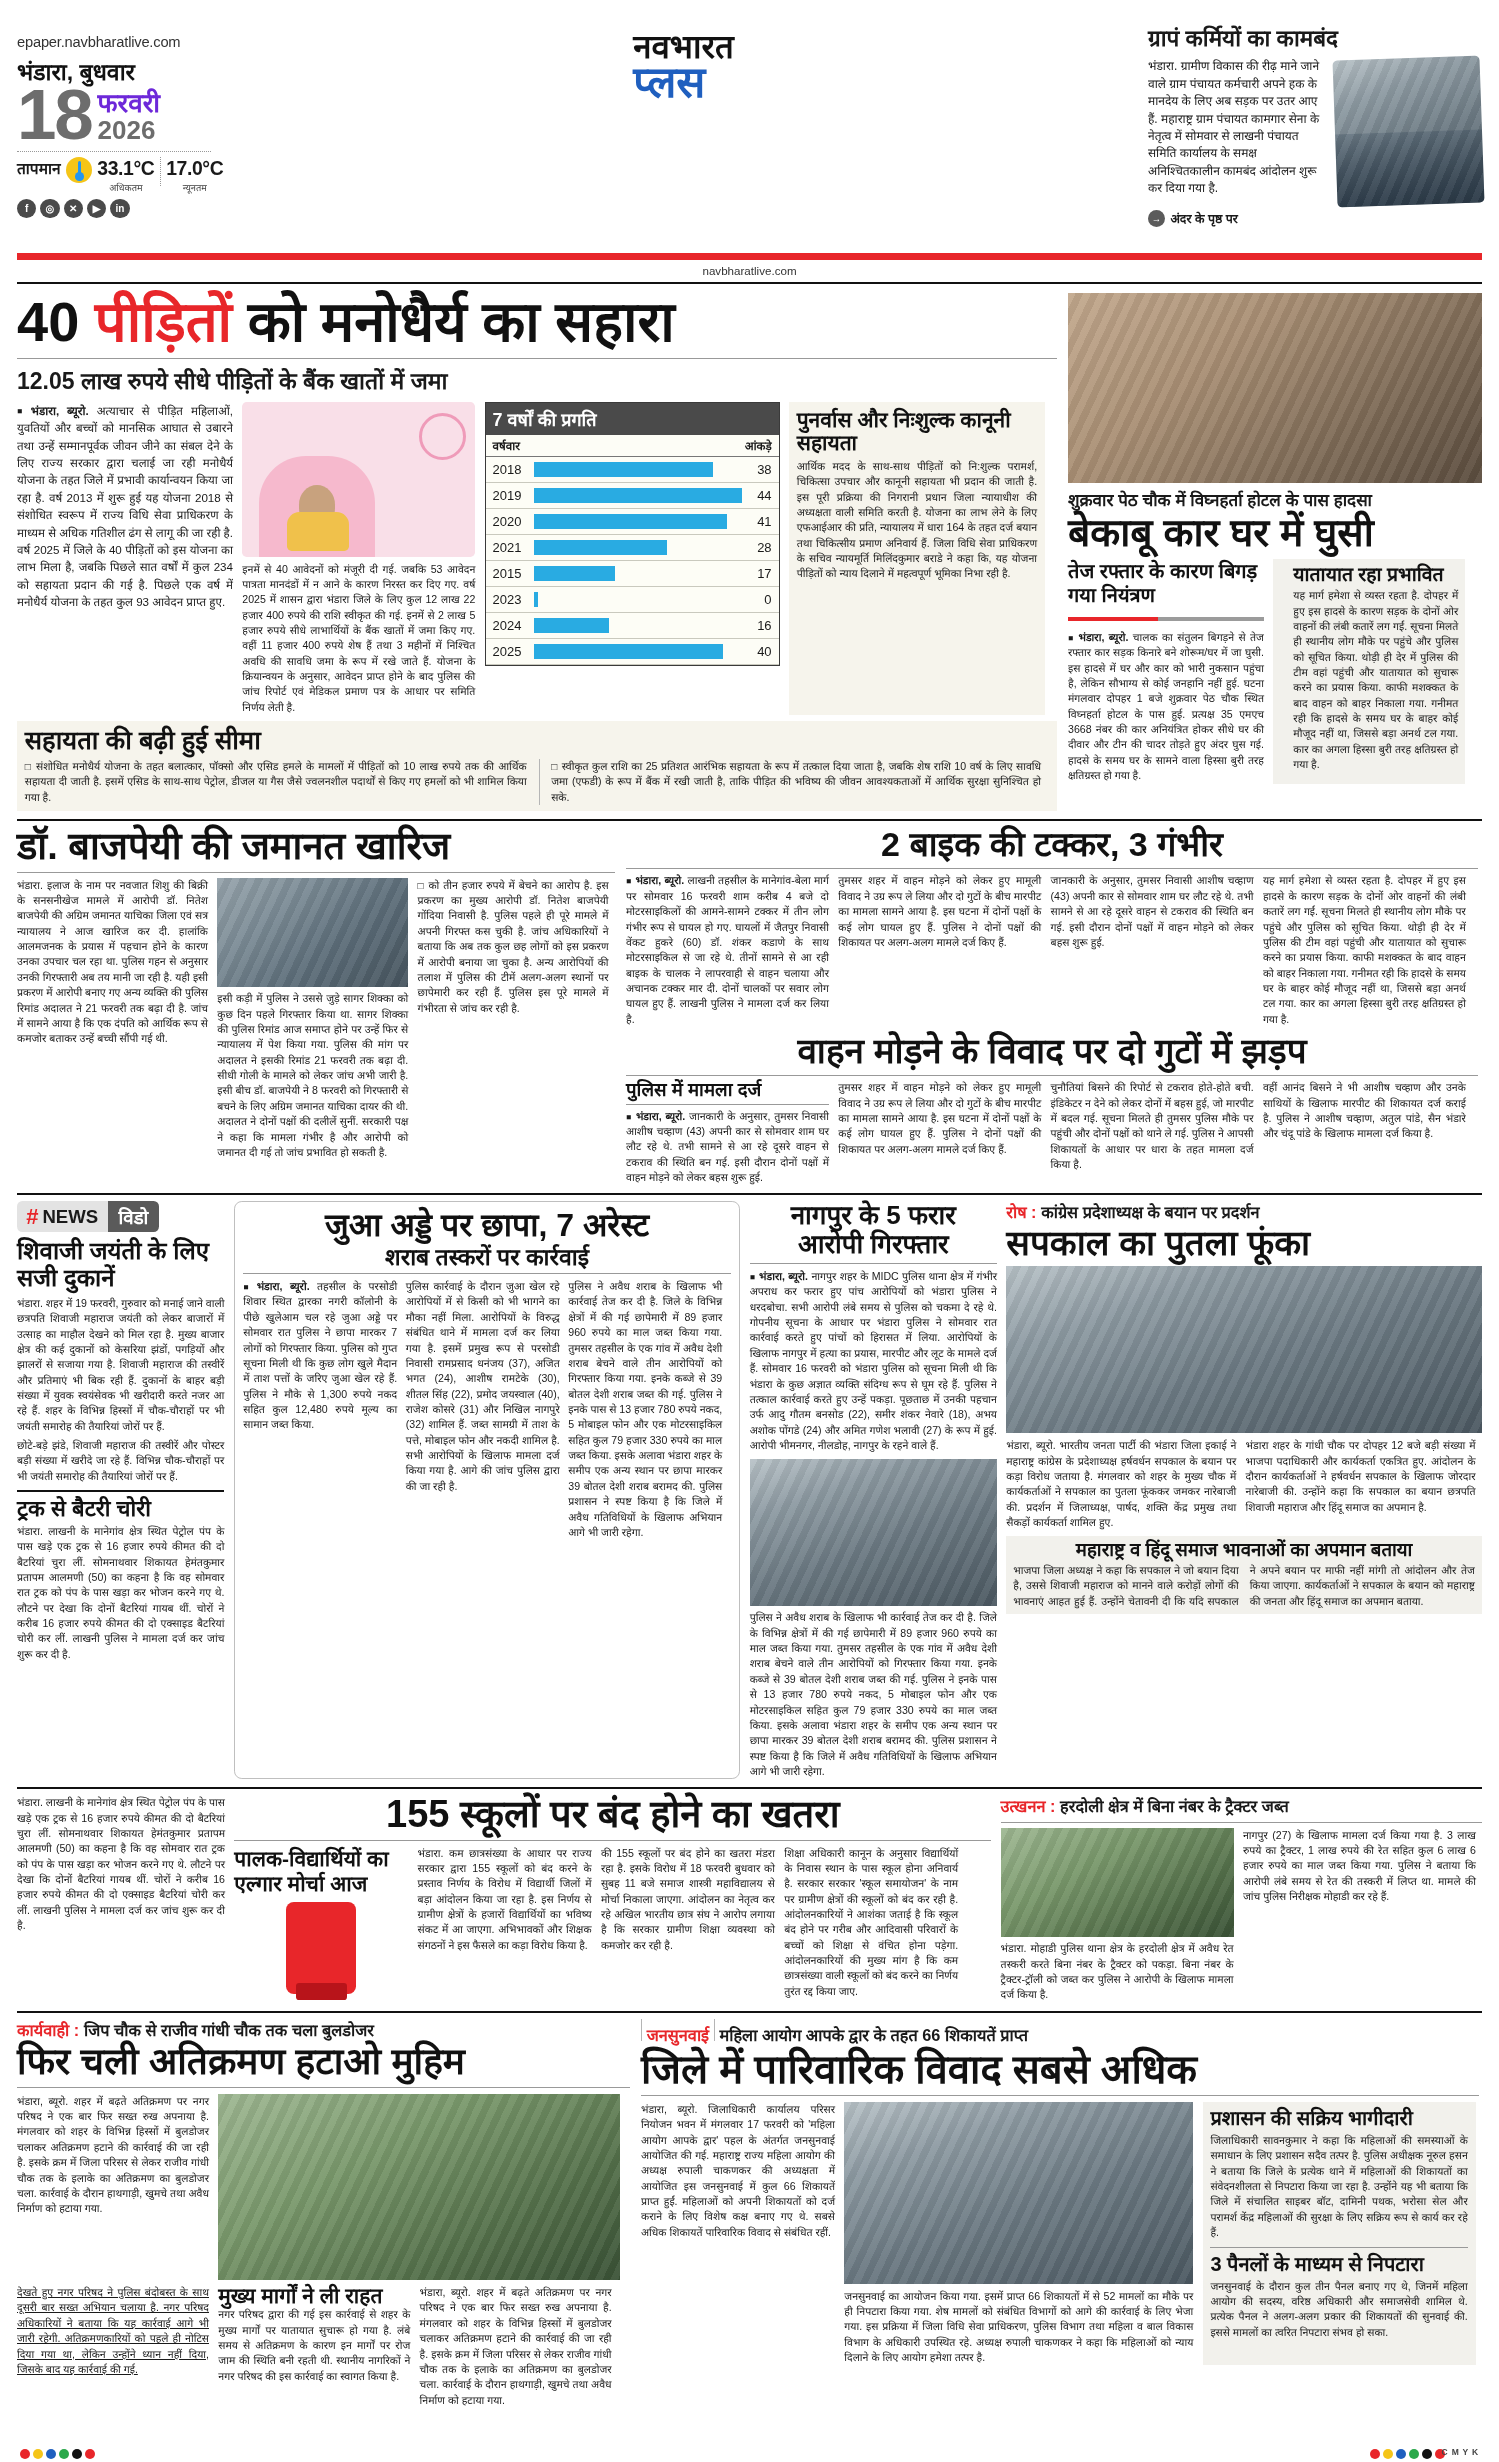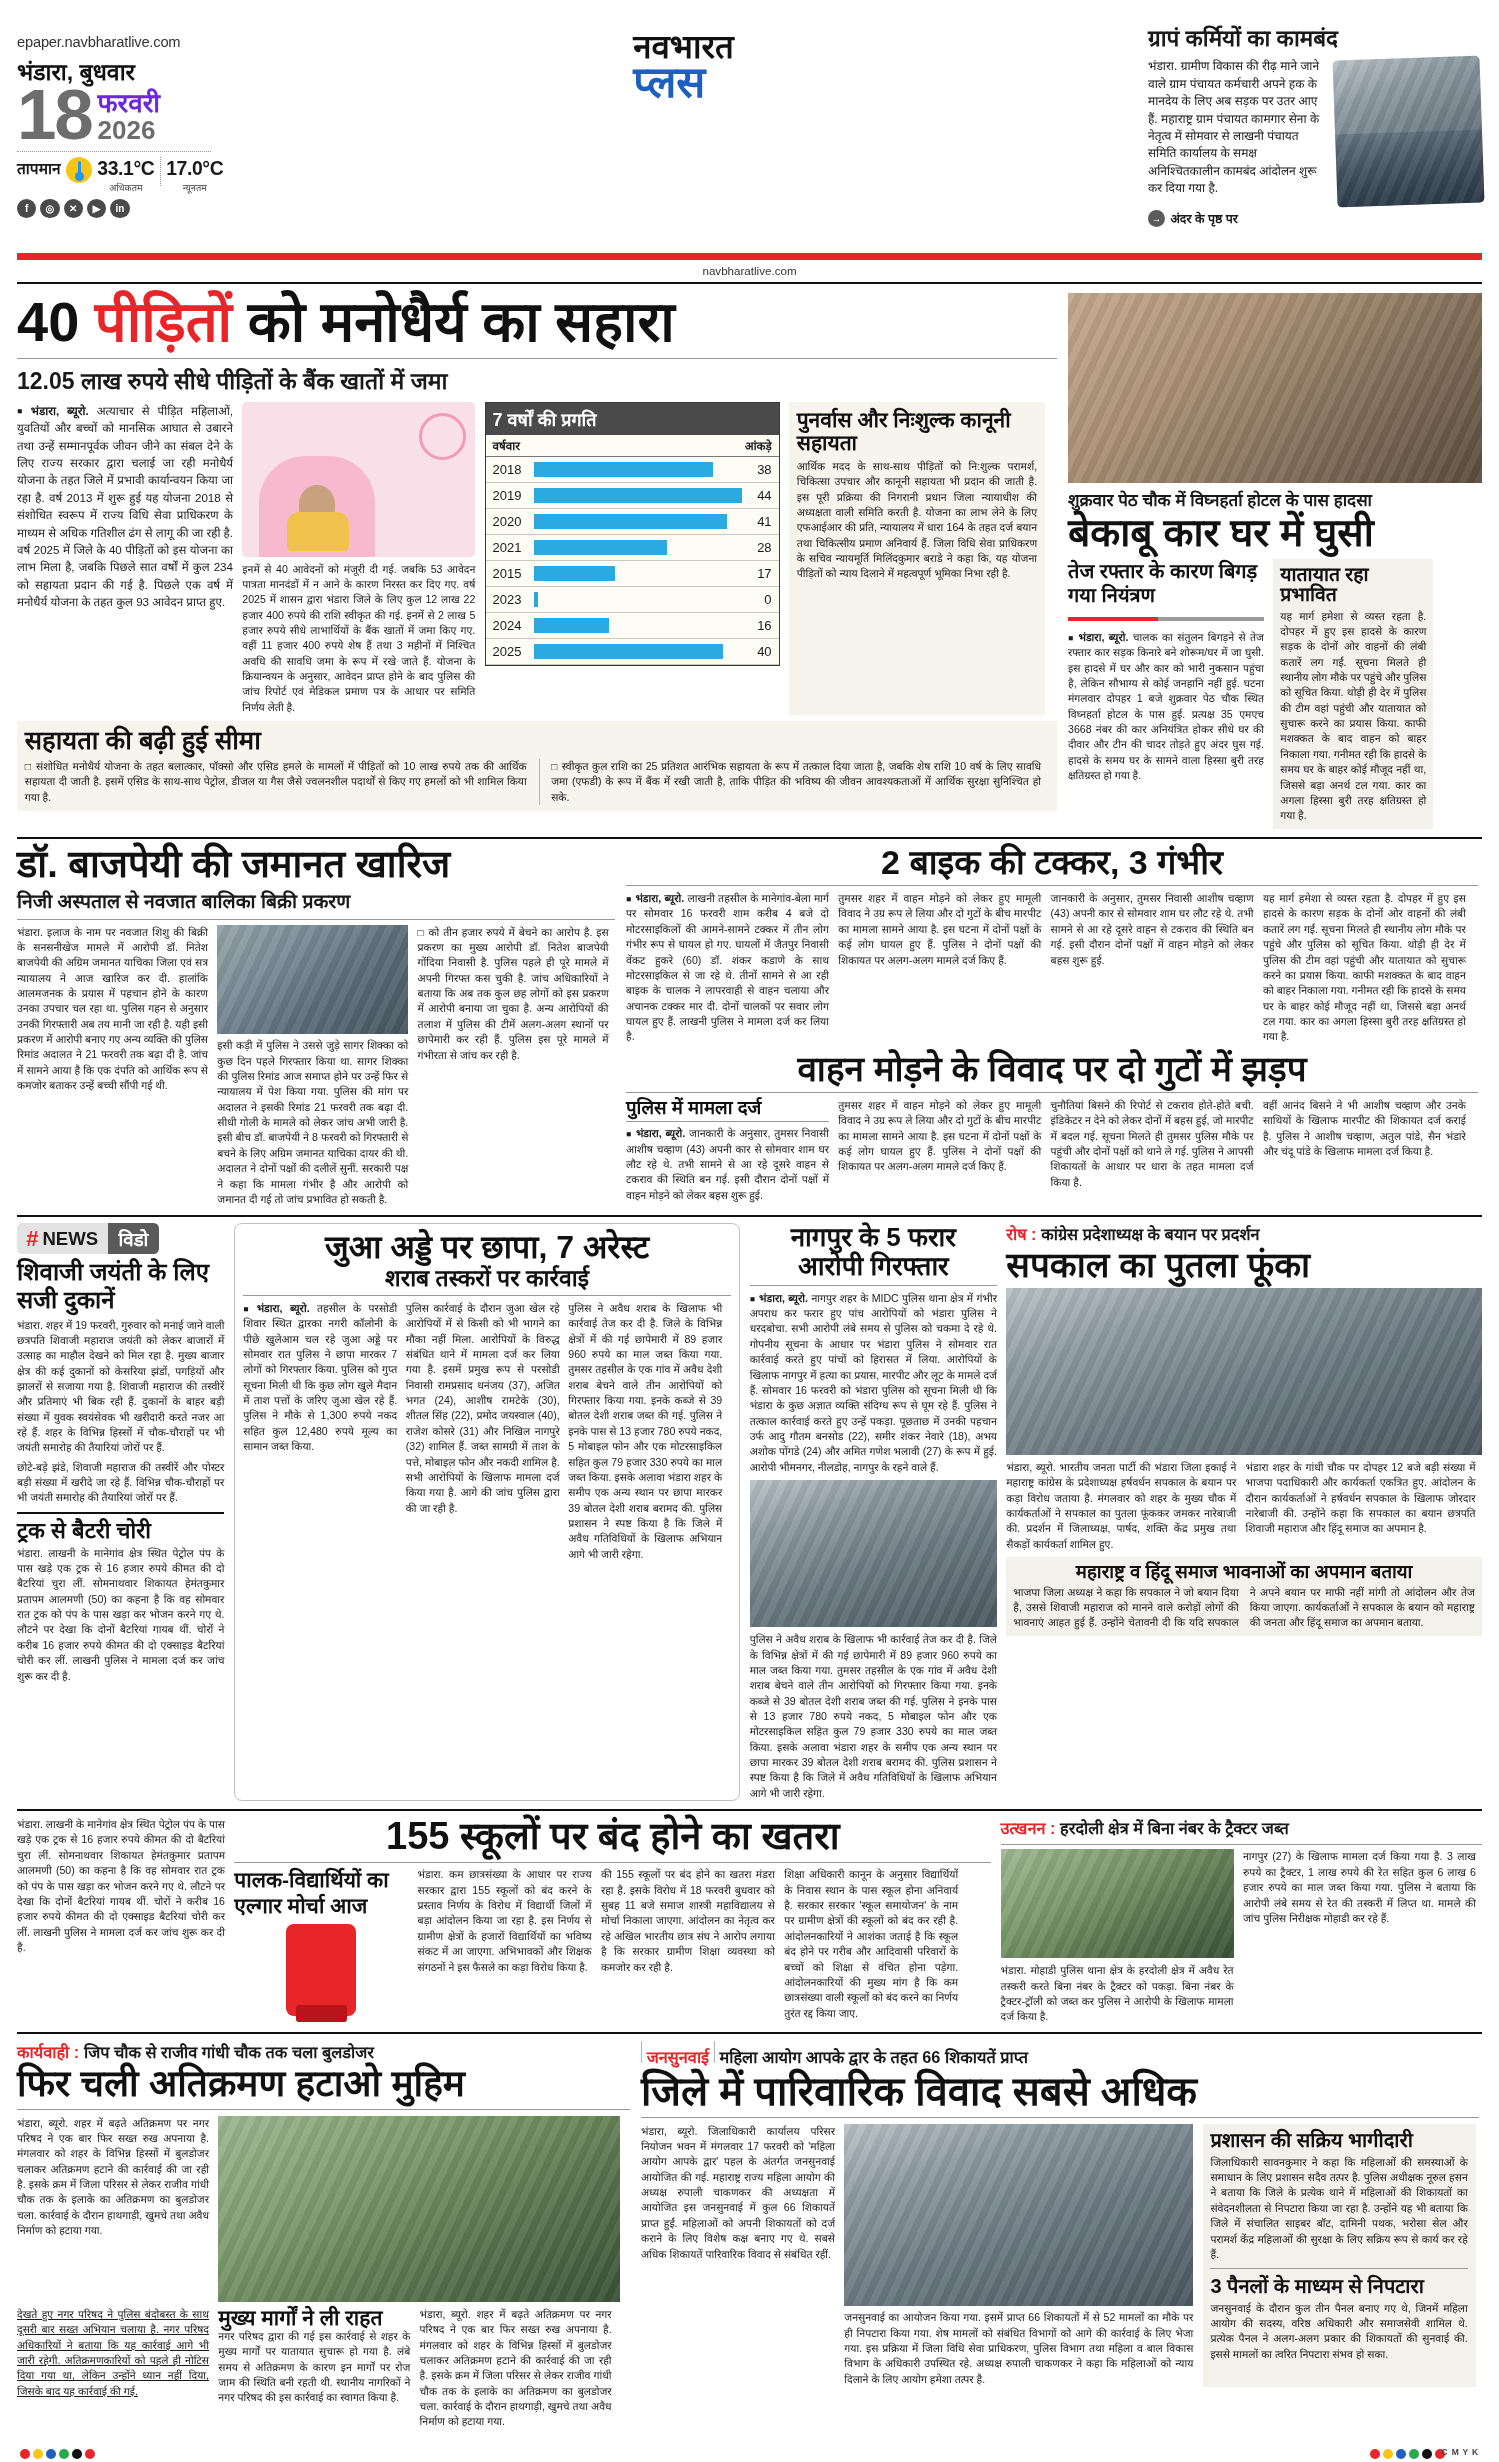--- a/index.html
+++ b/index.html
@@ -293,36 +293,35 @@
         <div style="width:196px;">
           <div class="hl" style="font-size:20px; line-height:1.2;">तेज रफ्तार के कारण बिगड़ गया नियंत्रण</div>
           <div style="margin:4.7px 0 4.7px;">
             <span class="underline-red"></span><span class="underline-gray"></span>
           </div>
           <div class="body-s">
             <b class="sq">भंडारा, ब्यूरो.</b>
             <span>चालक का संतुलन बिगड़ने से तेज रफ्तार कार सड़क किनारे बने शोरूम/घर में जा घुसी. इस हादसे में घर और कार को भारी नुकसान पहुंचा है, लेकिन सौभाग्य से कोई जनहानि नहीं हुई. घटना मंगलवार दोपहर 1 बजे शुक्रवार पेठ चौक स्थित विघ्नहर्ता होटल के पास हुई. प्रत्यक्ष 35 एमएच 3668 नंबर की कार अनियंत्रित होकर सीधे घर की दीवार और टीन की चादर तोड़ते हुए अंदर घुस गई. हादसे के समय घर के सामने वाला हिस्सा बुरी तरह क्षतिग्रस्त हो गया है.</span>
           </div>
         </div>
-        <div style="width:160px;" class="tint2">
+        <div style="width:192px;padding-left:13px;" class="tint2">
           <div style="padding:5.4px 7px;">
             <div class="hl" style="font-size:19.4px;">यातायात रहा प्रभावित</div>
             <div class="body-s" style="margin-top:3.9px;">यह मार्ग हमेशा से व्यस्त रहता है. दोपहर में हुए इस हादसे के कारण सड़क के दोनों ओर वाहनों की लंबी कतारें लग गईं. सूचना मिलते ही स्थानीय लोग मौके पर पहुंचे और पुलिस को सूचित किया. थोड़ी ही देर में पुलिस की टीम वहां पहुंची और यातायात को सुचारू करने का प्रयास किया. काफी मशक्कत के बाद वाहन को बाहर निकाला गया. गनीमत रही कि हादसे के समय घर के बाहर कोई मौजूद नहीं था, जिससे बड़ा अनर्थ टल गया. कार का अगला हिस्सा बुरी तरह क्षतिग्रस्त हो गया है.</div>
           </div>
         </div>
       </div>
     </div>
   </div>
 
   <div class="rule-b" style="margin:7.8px 0 6.2px;"></div>
 
   <div style="display:flex; gap:11px;">
     <div style="width:598px;">
       <div class="hl" style="font-size:38px;">डॉ. बाजपेयी की जमानत खारिज</div>
-      <div style="font-size:19.4px; font-weight:600; margin-top:2.3px;">निजी अस्पताल से नवजात बालिका बिक्री प्रकरण</div>
       <div class="rule" style="margin:4.7px 0;"></div>
       <div style="display:flex; gap:9.3px;">
         <div style="width:191px;" class="body-s">भंडारा. इलाज के नाम पर नवजात शिशु की बिक्री के सनसनीखेज मामले में आरोपी डॉ. नितेश बाजपेयी की अग्रिम जमानत याचिका जिला एवं सत्र न्यायालय ने आज खारिज कर दी. हालांकि आलमजनक के प्रयास में पहचान होने के कारण उनका उपचार चल रहा था. पुलिस गहन से अनुसार उनकी गिरफ्तारी अब तय मानी जा रही है. यही इसी प्रकरण में आरोपी बनाए गए अन्य व्यक्ति की पुलिस रिमांड अदालत ने 21 फरवरी तक बढ़ा दी है. जांच में सामने आया है कि एक दंपति को आर्थिक रूप से कमजोर बताकर उन्हें बच्ची सौंपी गई थी.</div>
         <div style="width:191px;">
           <div class="photo" style="height:109px; margin-bottom:4.7px;"></div>
           <div class="body-s">इसी कड़ी में पुलिस ने उससे जुड़े सागर शिक्का को कुछ दिन पहले गिरफ्तार किया था. सागर शिक्का की पुलिस रिमांड आज समाप्त होने पर उन्हें फिर से न्यायालय में पेश किया गया. पुलिस की मांग पर अदालत ने इसकी रिमांड 21 फरवरी तक बढ़ा दी. सीधी गोली के मामले को लेकर जांच अभी जारी है.
 
 इसी बीच डॉ. बाजपेयी ने 8 फरवरी को गिरफ्तारी से बचने के लिए अग्रिम जमानत याचिका दायर की थी. अदालत ने दोनों पक्षों की दलीलें सुनीं. सरकारी पक्ष ने कहा कि मामला गंभीर है और आरोपी को जमानत दी गई तो जांच प्रभावित हो सकती है.</div>
         </div>
         <div style="width:191px;" class="body-s sqo">को तीन हजार रुपये में बेचने का आरोप है. इस प्रकरण का मुख्य आरोपी डॉ. नितेश बाजपेयी गोंदिया निवासी है. पुलिस पहले ही पूरे मामले में अपनी गिरफ्त कस चुकी है. जांच अधिकारियों ने बताया कि अब तक कुल छह लोगों को इस प्रकरण में आरोपी बनाया जा चुका है. अन्य आरोपियों की तलाश में पुलिस की टीमें अलग-अलग स्थानों पर छापेमारी कर रही हैं. पुलिस इस पूरे मामले में गंभीरता से जांच कर रही है.</div>

